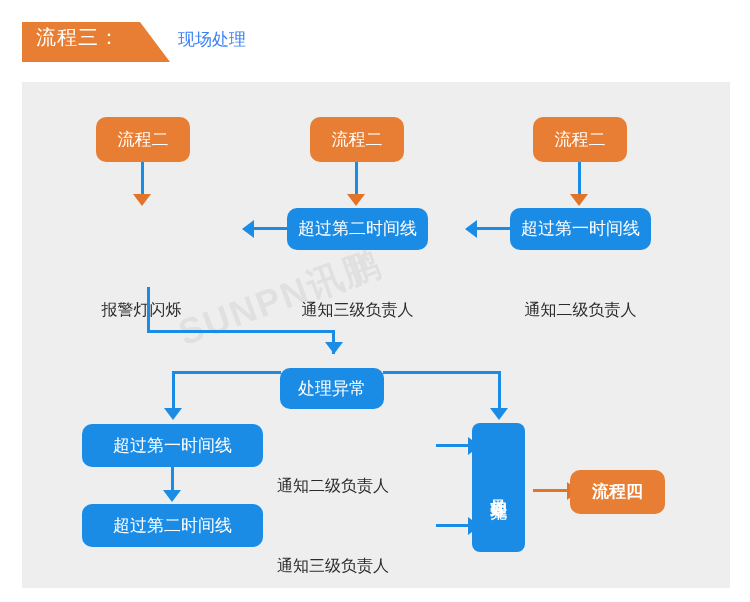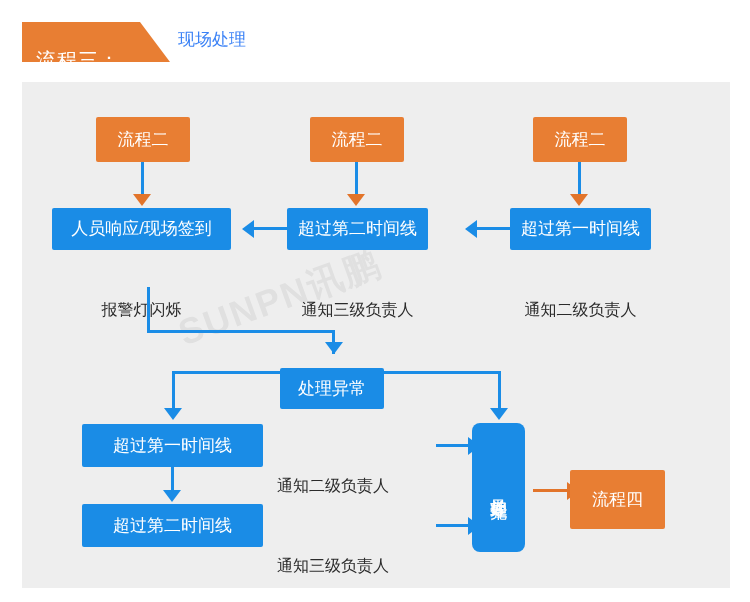--- a/index.html
+++ b/index.html
@@ -31,21 +31,21 @@
     left: 0;
     top: 0;
     width: 148px;
     height: 40px;
     background: #E87E33;
     clip-path: polygon(0 0, 118px 0, 148px 40px, 0 40px);
   }
   .header-label {
     position: absolute;
     left: 14px;
-    top: 25px;
+    top: 2px;
     font-size: 20px;
     color: #ffffff;
     letter-spacing: 1px;
     line-height: 26px;
     white-space: nowrap;
   }
   .header-sub {
     position: absolute;
     left: 178px;
     top: 28px;
@@ -81,21 +81,21 @@
     user-select: none;
   }
 
   
   .box {
     position: absolute;
     box-sizing: border-box;
     display: flex;
     align-items: center;
     justify-content: center;
-    border-radius: 2px;
+    border-radius: 10px;
     color: #ffffff;
     font-size: 17px;
     line-height: 1.25;
     text-align: center;
     white-space: nowrap;
   }
   .box.orange { background: #E87E33; }
   .box.blue   { background: #1A8CE6; }
   .box.vertical {
     writing-mode: vertical-rl;
@@ -169,21 +169,20 @@
     <div class="arrow down orange" style="left:111px; top:112px;"></div>
 
     <div class="box orange" style="left:288px; top:35px; width:94px; height:45px;">流程二</div>
     <div class="ln" style="left:333px; top:80px; width:3px; height:34px;"></div>
     <div class="arrow down orange" style="left:325px; top:112px;"></div>
 
     <div class="box orange" style="left:511px; top:35px; width:94px; height:45px;">流程二</div>
     <div class="ln" style="left:556px; top:80px; width:3px; height:34px;"></div>
     <div class="arrow down orange" style="left:548px; top:112px;"></div>
 
-    <div class="box blue" style="left:30px; top:126px; width:179px; height:42px;">人员响应/现场签到</div>
     <div class="caption" style="left:30px; top:178px; width:179px;">报警灯闪烁</div>
 
     <div class="box blue" style="left:265px; top:126px; width:141px; height:42px;">超过第二时间线</div>
     <div class="caption" style="left:265px; top:178px; width:141px;">通知三级负责人</div>
 
     <div class="box blue" style="left:488px; top:126px; width:141px; height:42px;">超过第一时间线</div>
     <div class="caption" style="left:488px; top:178px; width:141px;">通知二级负责人</div>
 
     <div class="ln" style="left:232px; top:145px; width:33px; height:3px;"></div>
     <div class="arrow left" style="left:220px; top:138px;"></div>
@@ -219,16 +218,16 @@
     <div class="arrow right" style="left:446px; top:355px;"></div>
 
     <div class="ln" style="left:414px; top:442px; width:34px; height:3px;"></div>
     <div class="arrow right" style="left:446px; top:435px;"></div>
 
     <div class="box blue vertical" style="left:450px; top:341px; width:53px; height:129px;">异常处理完毕</div>
 
     <div class="ln orange" style="left:511px; top:407px; width:36px; height:3px;"></div>
     <div class="arrow right orange" style="left:545px; top:400px;"></div>
 
-    <div class="box orange" style="left:548px; top:388px; width:95px; height:59px;">流程四</div>
+    <div class="box orange" style="left:548px; top:388px; width:95px; height:44px;font-weight:bold;">流程四</div>
 
   </div>
 </div>
 
 </body></html>

